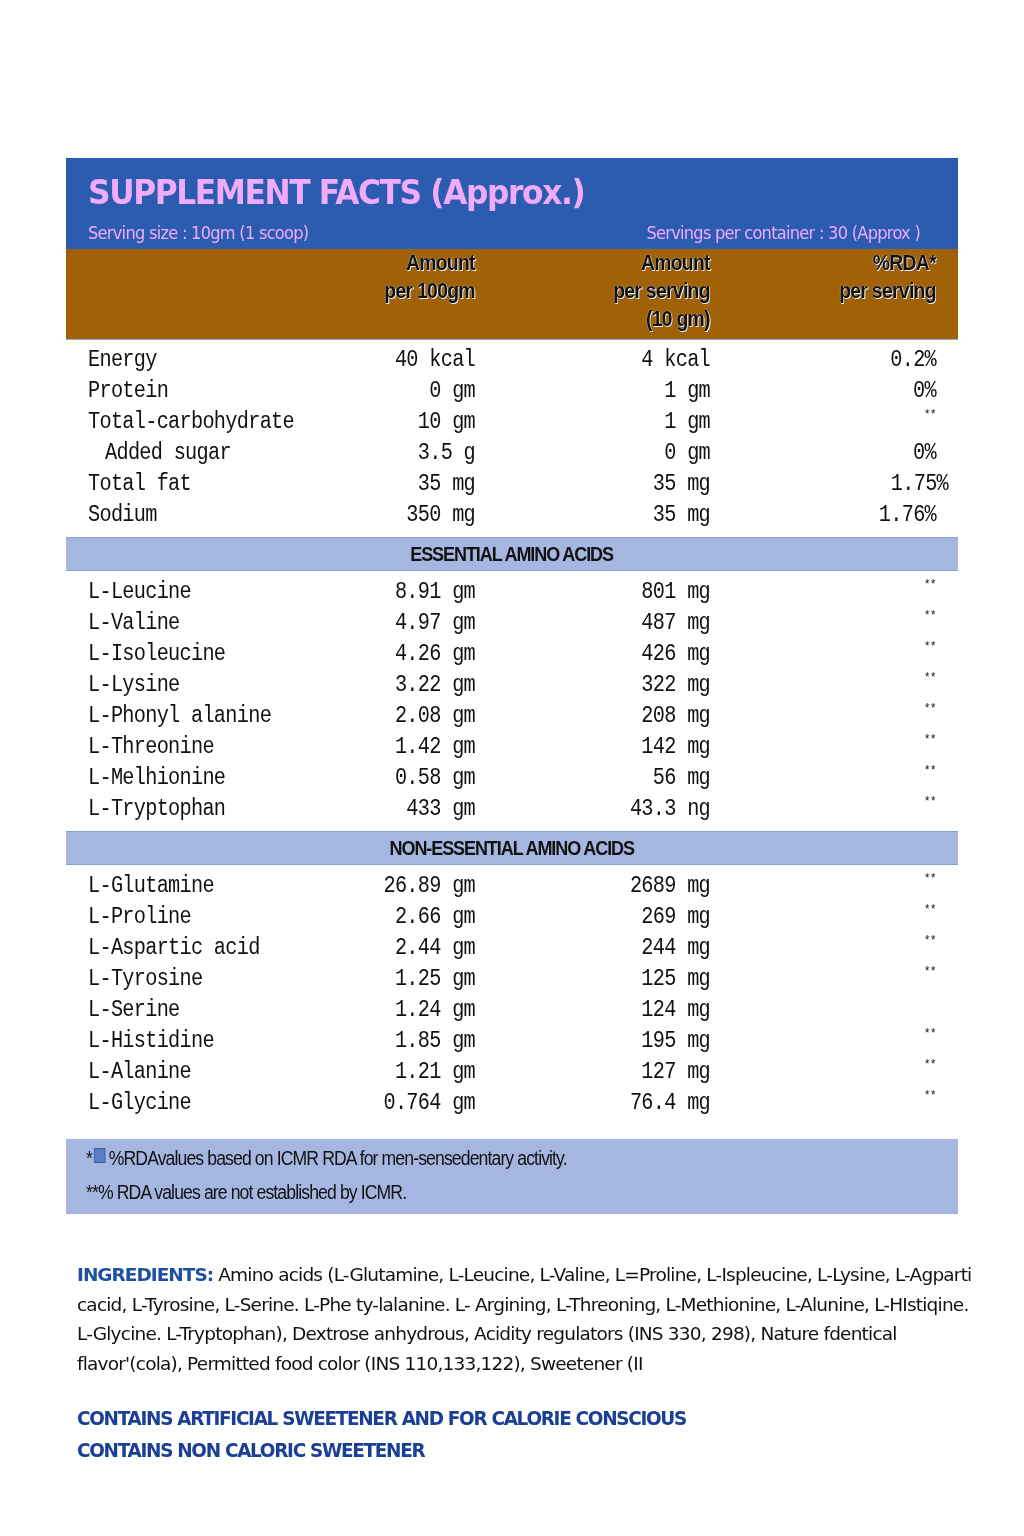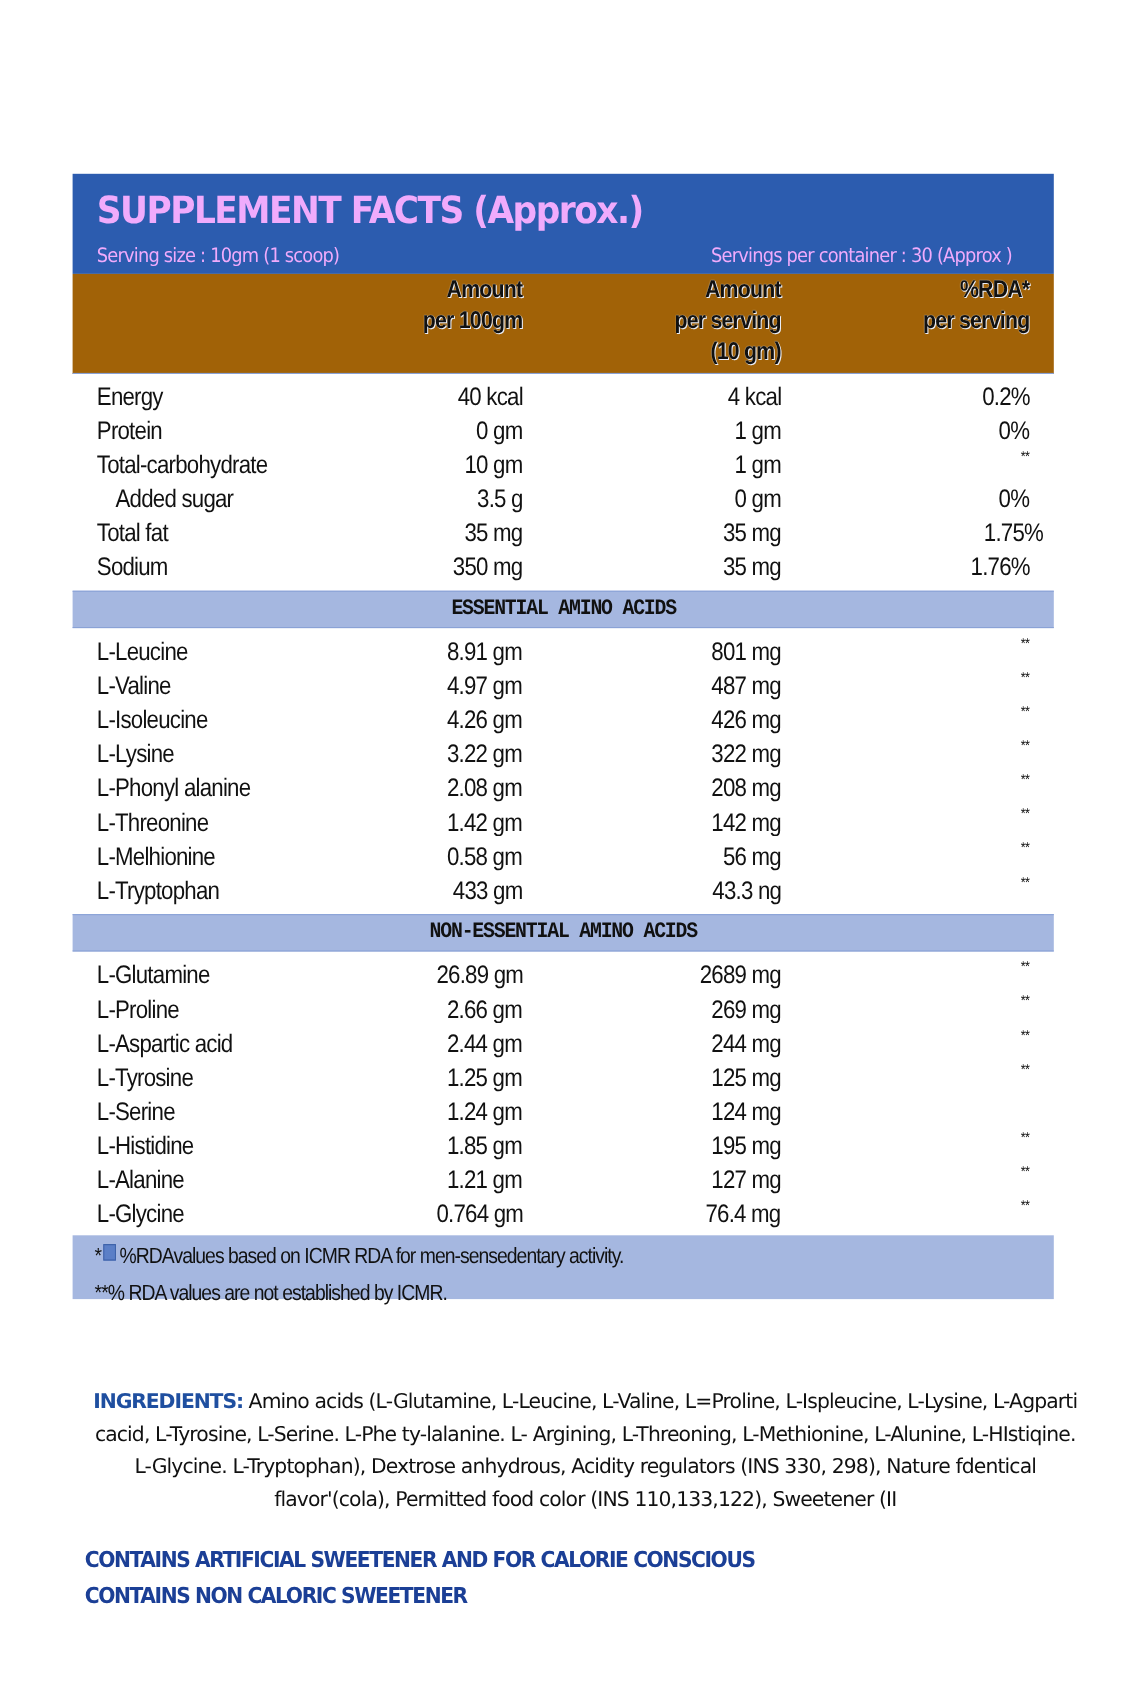--- a/index.html
+++ b/index.html
@@ -9,34 +9,34 @@
   .title { position: absolute; left: 22px; top: 14px; font-family: "DejaVu Sans", sans-serif; font-weight: bold; font-size: 34px; letter-spacing: -1.5px; transform: scaleX(0.92); transform-origin: left; }
   .serving-size { position: absolute; left: 22px; top: 64px; font-family: "DejaVu Sans", sans-serif; font-size: 18px; letter-spacing: -0.8px; transform: scaleX(0.9); transform-origin: left; }
   .servings-container { position: absolute; right: 38px; top: 64px; font-family: "DejaVu Sans", sans-serif; font-size: 18px; letter-spacing: -0.8px; transform: scaleX(0.9); transform-origin: right; }
   .col-head { background: #a16207; height: 90px; position: relative; border-bottom: 1px solid #8aa2d6; }
   .ch { position: absolute; font-weight: bold; font-size: 22px; line-height: 28px; color: #111; text-align: right; letter-spacing: -0.8px; transform: scaleX(0.88); transform-origin: right; text-shadow: 0 0 1px #fff, 1px 1px 0 #e8ecf6; }
   .ch1 { right: 483px; top: 0px; }
   .ch2 { right: 248px; top: 0px; }
   .ch3 { right: 22px; top: 0px; }
   .ch span { display: block; }
   .rows { padding-top: 5px; }
-  .row { position: relative; height: 31px; font-size: 23px; color: #111; }
+  .row { position: relative; height: 31px; font-size: 23px; color: #111; font-family: Liberation Mono, monospace; }
   .row .n { position: absolute; left: 22px; top: 2px; letter-spacing: -0.8px; transform: scaleX(0.88); transform-origin: left; white-space: nowrap; }
   .row .n.indent { left: 39px; }
   .row .v1 { position: absolute; right: 483px; top: 2px; letter-spacing: -0.8px; transform: scaleX(0.88); transform-origin: right; white-space: nowrap; }
   .row .v2 { position: absolute; right: 248px; top: 2px; letter-spacing: -0.8px; transform: scaleX(0.88); transform-origin: right; white-space: nowrap; }
   .row .v3 { position: absolute; right: 22px; top: 2px; letter-spacing: -0.8px; transform: scaleX(0.88); transform-origin: right; white-space: nowrap; }
   .row .v3.stars { font-size: 13px; top: 0px; }
-  .section-bar { background: #a5b7e0; height: 32px; text-align: center; font-family: Liberation Mono, monospace; font-weight: bold; font-size: 20px; line-height: 32px; color: #111; letter-spacing: -1.2px; border-top: 1px solid #8aa2d6; border-bottom: 1px solid #8aa2d6; margin: 6px 0 6px 0; }
+  .section-bar { background: #a5b7e0; height: 32px; text-align: center; font-family: Liberation Sans, sans-serif; font-weight: bold; font-size: 20px; line-height: 32px; color: #111; letter-spacing: -1.2px; border-top: 1px solid #8aa2d6; border-bottom: 1px solid #8aa2d6; margin: 6px 0 6px 0; }
   .section-bar span { display: inline-block; transform: scaleX(0.9); }
-  .footnote { background: #a5b7e0; margin-top: 4px; height: 58px; position: relative; font-size: 20px; color: #111; }
+  .footnote { background: #a5b7e0; margin-top: 20px; height: 75px; position: relative; font-size: 20px; color: #111; }
   .fn1 { position: absolute; left: 20px; top: 8px; letter-spacing: -1px; transform: scaleX(0.88); transform-origin: left; white-space: nowrap; }
   .fn2 { position: absolute; left: 20px; top: 42px; letter-spacing: -1px; transform: scaleX(0.88); transform-origin: left; white-space: nowrap; }
   .fn-icon { display: inline-block; width: 11px; height: 13px; background: #5b7fc7; border: 1px solid #3b5fa7; vertical-align: 2px; margin: 0 4px 0 2px; }
-  .ingredients { position: absolute; left: 77px; top: 1260px; width: 910px; font-family: "DejaVu Sans", sans-serif; font-size: 18.5px; line-height: 29.5px; color: #111; letter-spacing: -0.8px; text-align: center; }
+  .ingredients { position: absolute; left: 77px; top: 1260px; width: 910px; font-family: "DejaVu Sans", sans-serif; font-size: 18.5px; line-height: 29.5px; color: #111; letter-spacing: -0.8px; }
   .ing-label { color: #1f4fa0; font-weight: bold; letter-spacing: -1px; }
   .contains { position: absolute; left: 77px; font-family: "DejaVu Sans", sans-serif; font-weight: bold; font-size: 20px; color: #1b3f96; letter-spacing: -1.4px; white-space: nowrap; transform: scaleX(0.92); transform-origin: left; }
   .c1 { top: 1406px; }
   .c2 { top: 1438px; }
 </style>
 </head>
 <body>
 
 <div class="panel">
   <div class="title-bar">

